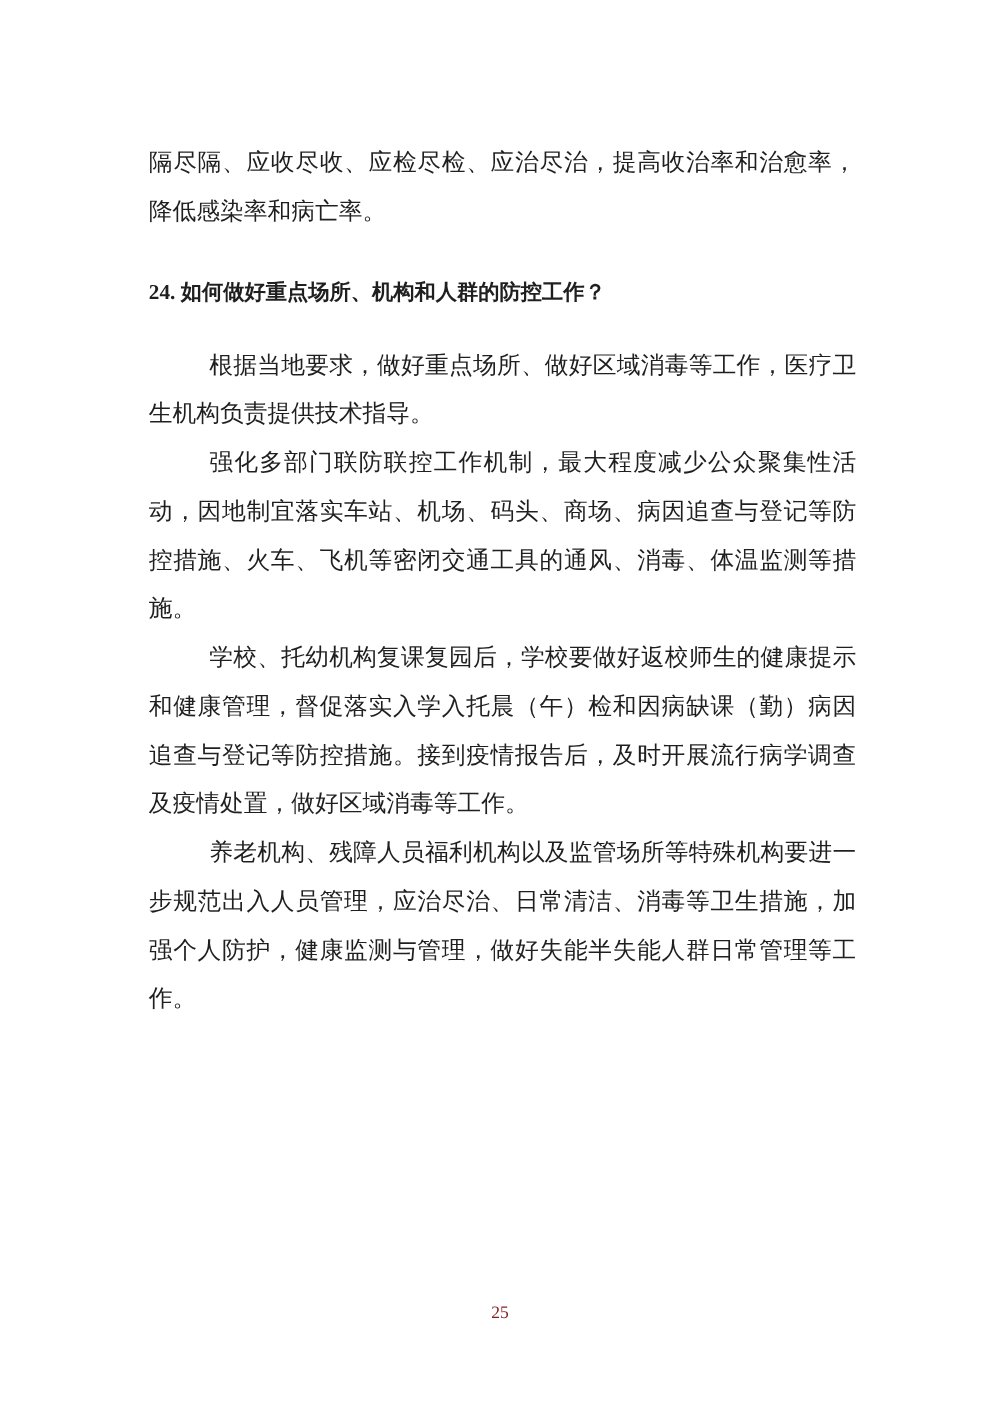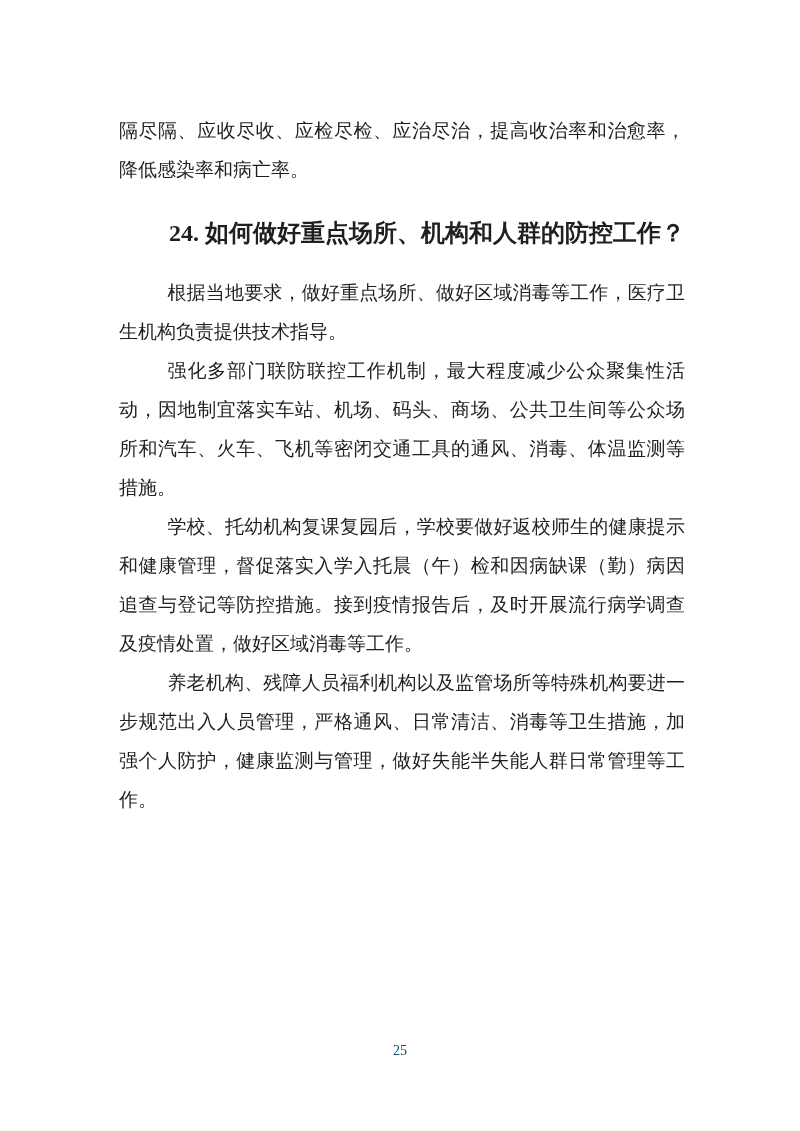--- a/index.html
+++ b/index.html
@@ -29,58 +29,58 @@
     width: 566px;
   }
   .para-cont {
     font-size: 19px;
     line-height: 39px;
     text-align: justify;
     margin: 0;
     text-indent: 0;
   }
   .heading {
-    font-size: 24px;
+    font-size: 17px;
     line-height: 39px;
     font-weight: bold;
     margin: 25px 0 0 0;
-    text-align: right;
+    text-align: left;
   }
   .body-paras {
     margin-top: 20px;
   }
   .body-paras p {
     font-size: 19px;
     line-height: 39px;
     text-align: justify;
     text-indent: 2.55em;
     margin: 0;
   }
   .page-number {
     position: absolute;
     top: 1030px;
     left: 0;
     width: 800px;
     text-align: center;
     font-size: 14px;
     line-height: 20px;
-    color: #0c4a6e;
+    color: #7f1d1d;
   }
 </style>
 </head>
 <body>
 
 <div class="page">
   <div class="content">
     <p class="para-cont">隔尽隔、应收尽收、应检尽检、应治尽治，提高收治率和治愈率，降低感染率和病亡率。</p>
 
     <h2 class="heading">24. 如何做好重点场所、机构和人群的防控工作？</h2>
 
     <div class="body-paras">
       <p>根据当地要求，做好重点场所、做好区域消毒等工作，医疗卫生机构负责提供技术指导。</p>
-      <p>强化多部门联防联控工作机制，最大程度减少公众聚集性活动，因地制宜落实车站、机场、码头、商场、公共卫生间等公众场所和汽车、火车、飞机等密闭交通工具的通风、消毒、体温监测等措施。</p>
+      <p>强化多部门联防联控工作机制，最大程度减少公众聚集性活动，因地制宜落实车站、机场、码头、商场、病因追查与登记等防控措施、火车、飞机等密闭交通工具的通风、消毒、体温监测等措施。</p>
       <p>学校、托幼机构复课复园后，学校要做好返校师生的健康提示和健康管理，督促落实入学入托晨（午）检和因病缺课（勤）病因追查与登记等防控措施。接到疫情报告后，及时开展流行病学调查及疫情处置，做好区域消毒等工作。</p>
-      <p>养老机构、残障人员福利机构以及监管场所等特殊机构要进一步规范出入人员管理，严格通风、日常清洁、消毒等卫生措施，加强个人防护，健康监测与管理，做好失能半失能人群日常管理等工作。</p>
+      <p>养老机构、残障人员福利机构以及监管场所等特殊机构要进一步规范出入人员管理，应治尽治、日常清洁、消毒等卫生措施，加强个人防护，健康监测与管理，做好失能半失能人群日常管理等工作。</p>
     </div>
   </div>
 
   <div class="page-number">25</div>
 </div>
 
 </body></html>

